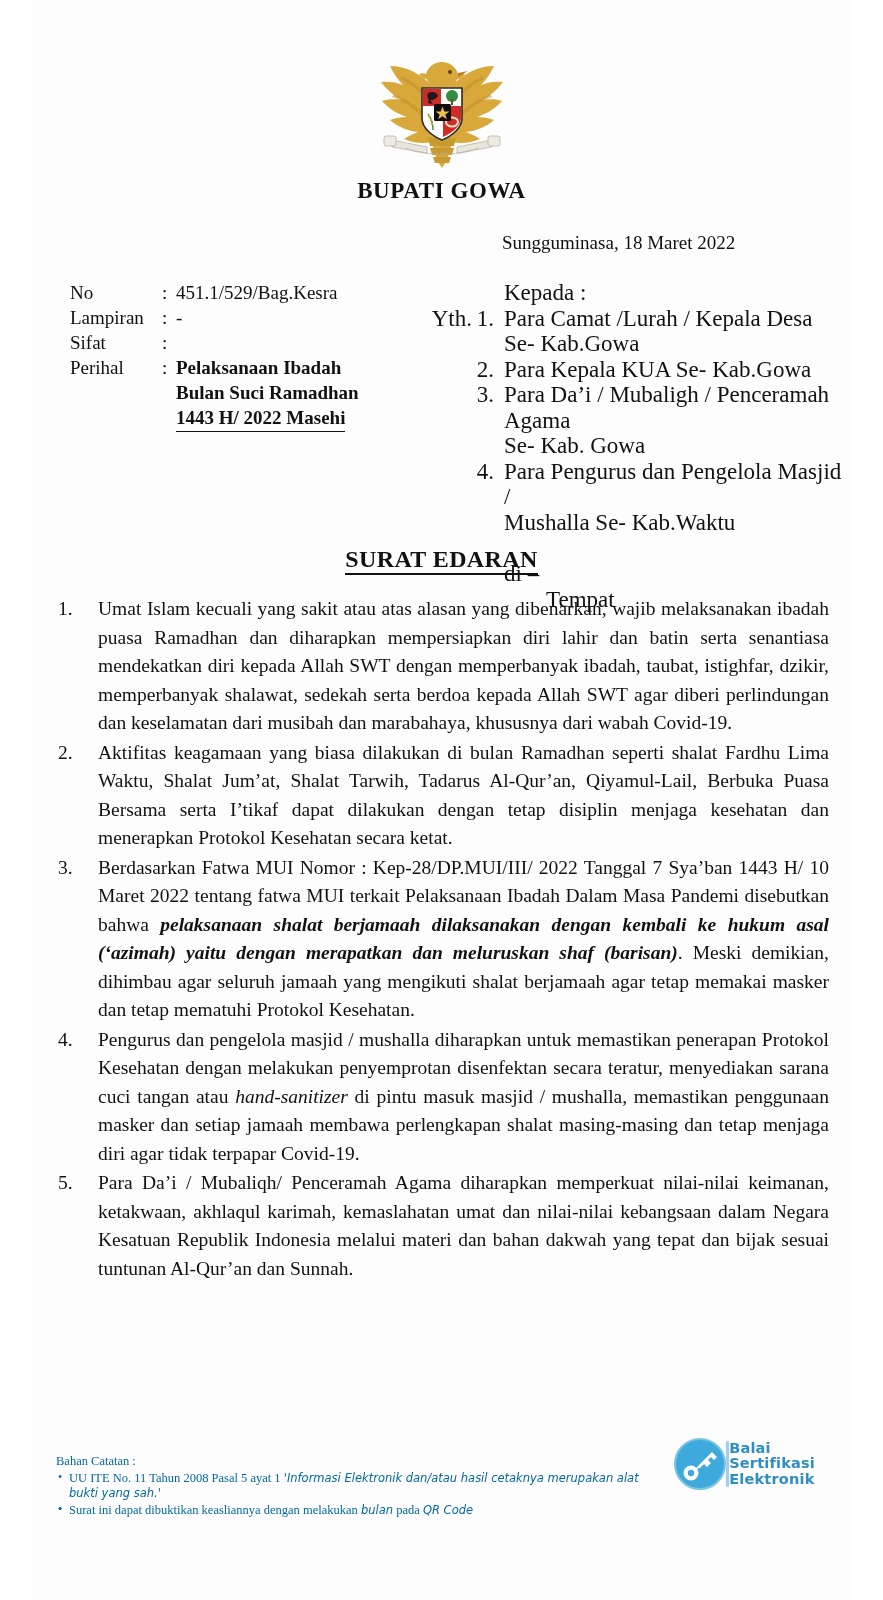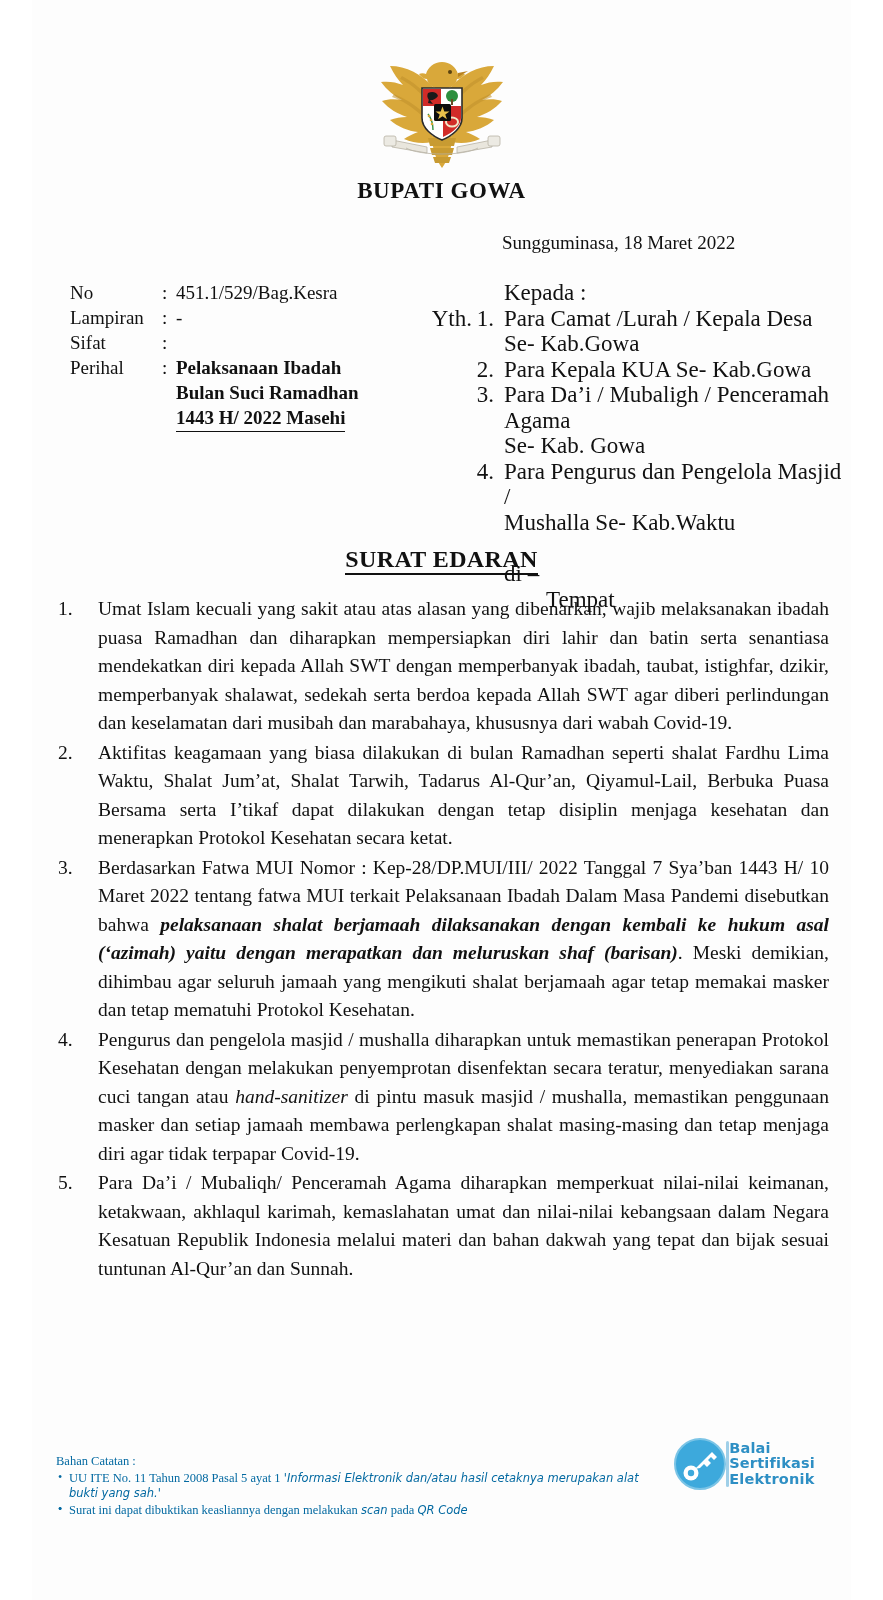--- a/index.html
+++ b/index.html
@@ -377,21 +377,21 @@
       <ul>
         <li>
           <span class="bullet">•</span>
           <span class="rich"><span>UU ITE No. 11 Tahun 2008 Pasal 5 ayat 1 </span><span class="sans-it">'Informasi Elektronik dan/atau hasil cetaknya merupakan alat bukti yang sah.'</span></span>
         </li>
         <li>
           <span class="bullet">•</span>
         </li>
         <li>
           <span class="bullet">•</span>
-          <span class="rich"><span>Surat ini dapat dibuktikan keasliannya dengan melakukan </span><span class="sans-it">scan</span><span> pada </span><span class="sans-it">QR Code</span></span>
+          <span class="rich"><span>Surat ini dapat dibuktikan keasliannya dengan melakukan </span><span class="sans-it">bulan</span><span> pada </span><span class="sans-it">QR Code</span></span>
         </li>
       </ul>
     </div>
 
     <div class="bsre">
       <svg class="bsre-mark" viewBox="0 0 52 52">
         <circle cx="26" cy="26" r="25" fill="#3da9dc"></circle>
         <circle cx="26" cy="26" r="25" fill="none" stroke="#7bc4e6" stroke-width="2"></circle>
         <g fill="#ffffff">
           <circle cx="17" cy="35" r="7.5"></circle>

